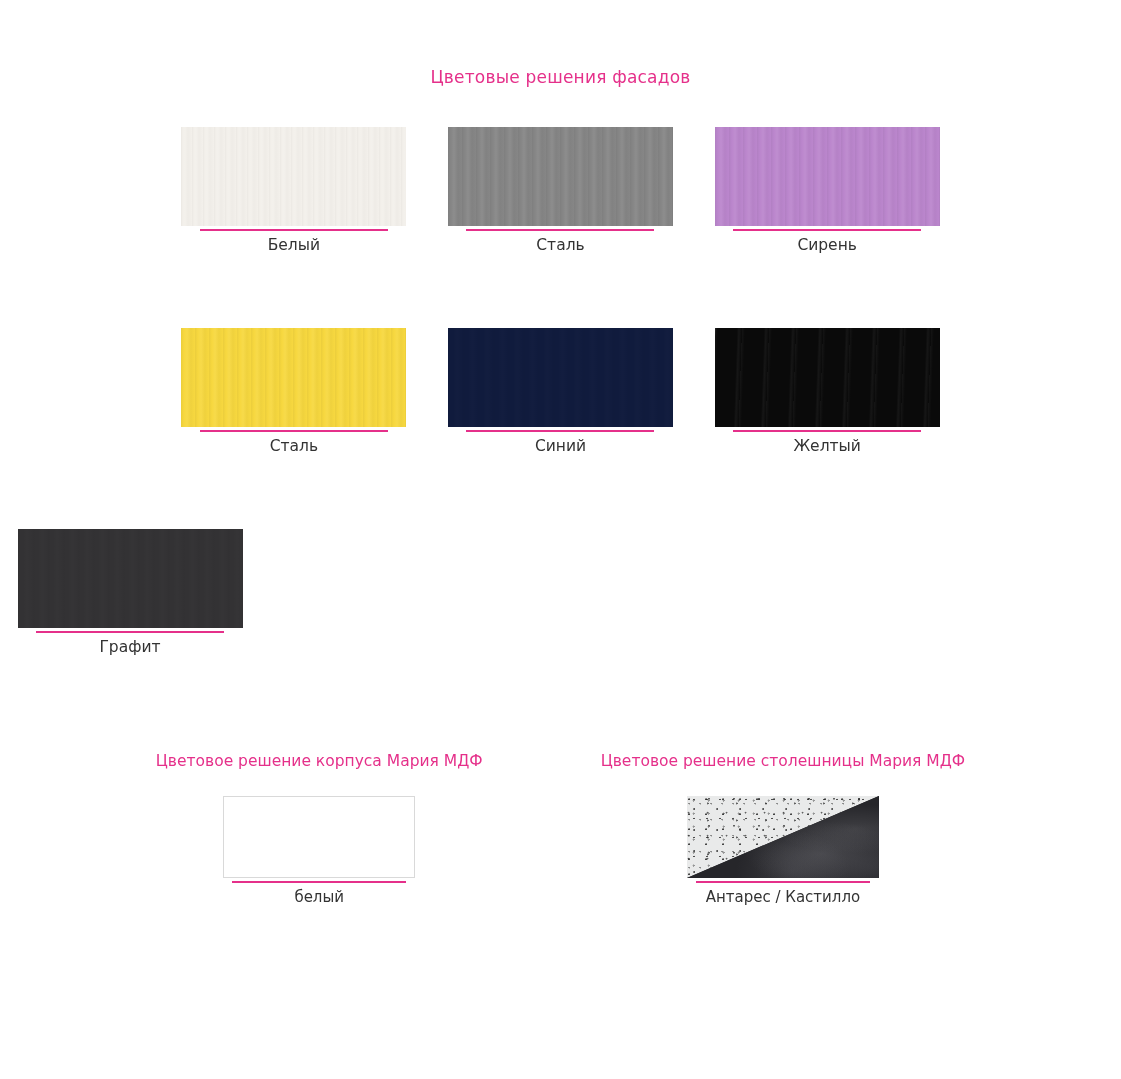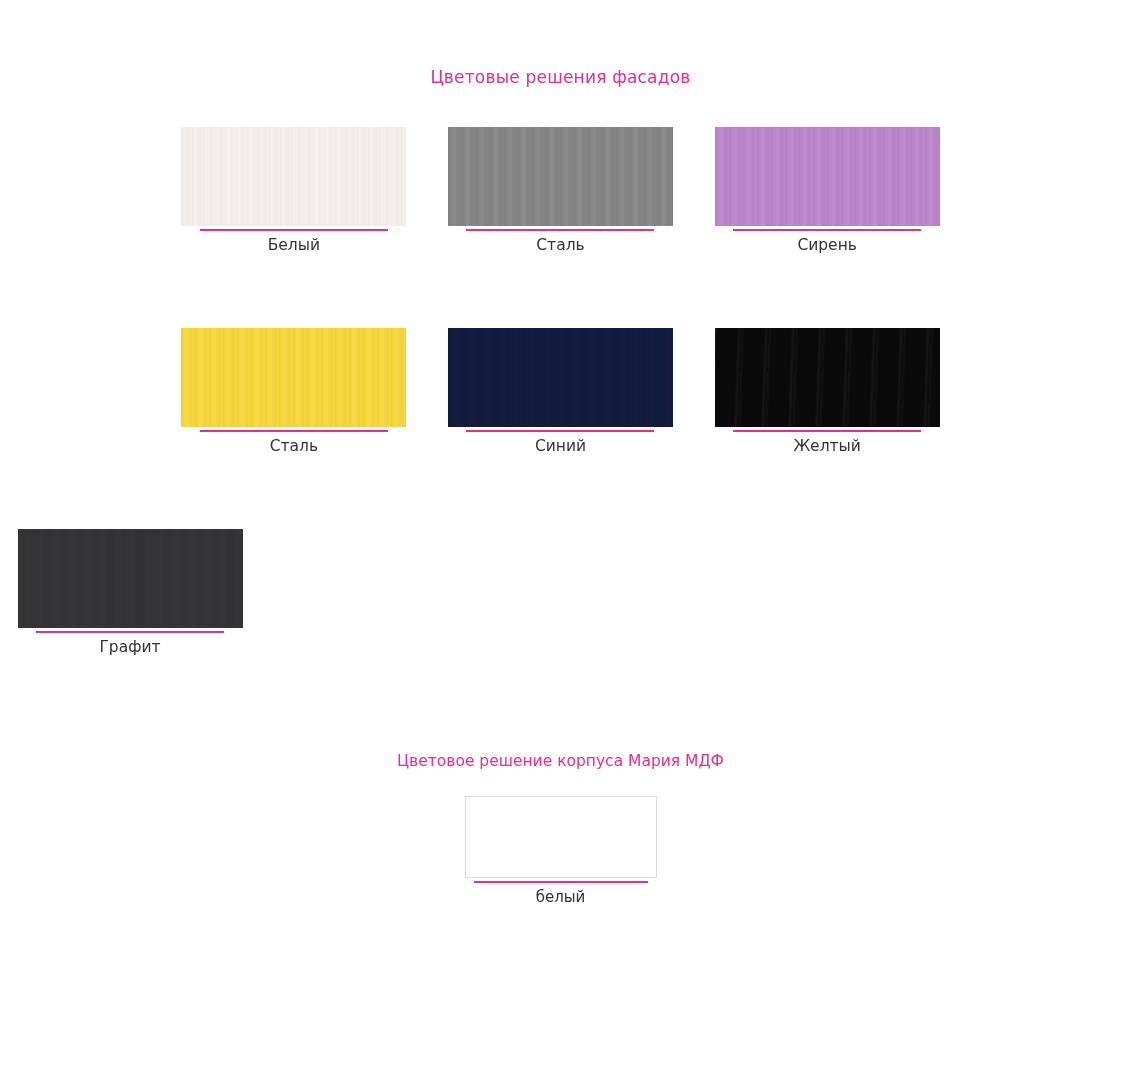--- a/index.html
+++ b/index.html
@@ -274,16 +274,25 @@
 
   <div class="bottom-section">
 
     <div class="bottom-col">
       <h2 class="bottom-title">Цветовое решение корпуса Мария МДФ</h2>
       <div class="bottom-box bordered"></div>
       <div class="bottom-underline"></div>
       <div class="bottom-label">белый</div>
     </div>
 
+    <div class="bottom-col">
+      <h2 class="bottom-title">Цветовое решение столешницы Мария МДФ</h2>
+      <div class="bottom-box counter-swatch">
+        <div class="light-tri"></div>
+        <div class="dark-tri"></div>
+      </div>
+      <div class="bottom-underline"></div>
+      <div class="bottom-label">Антарес / Кастилло</div>
+    </div>
 
   </div>
 
 </div>
 
 </body></html>

